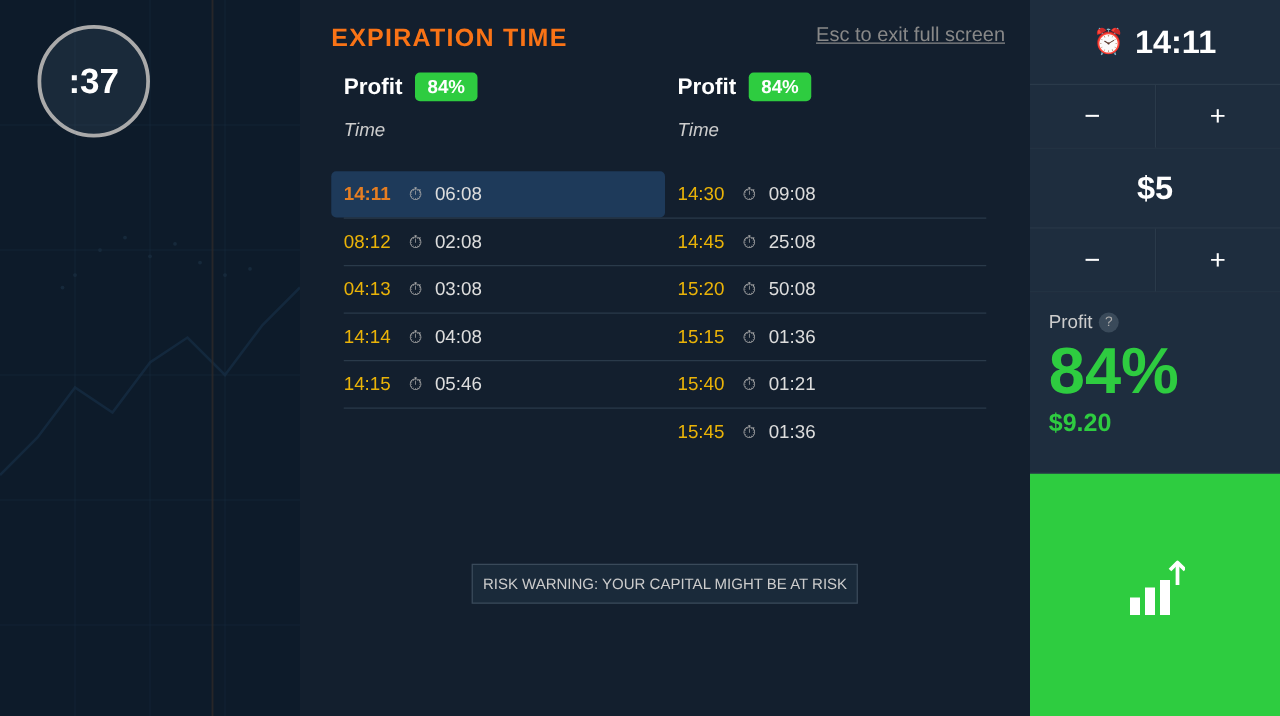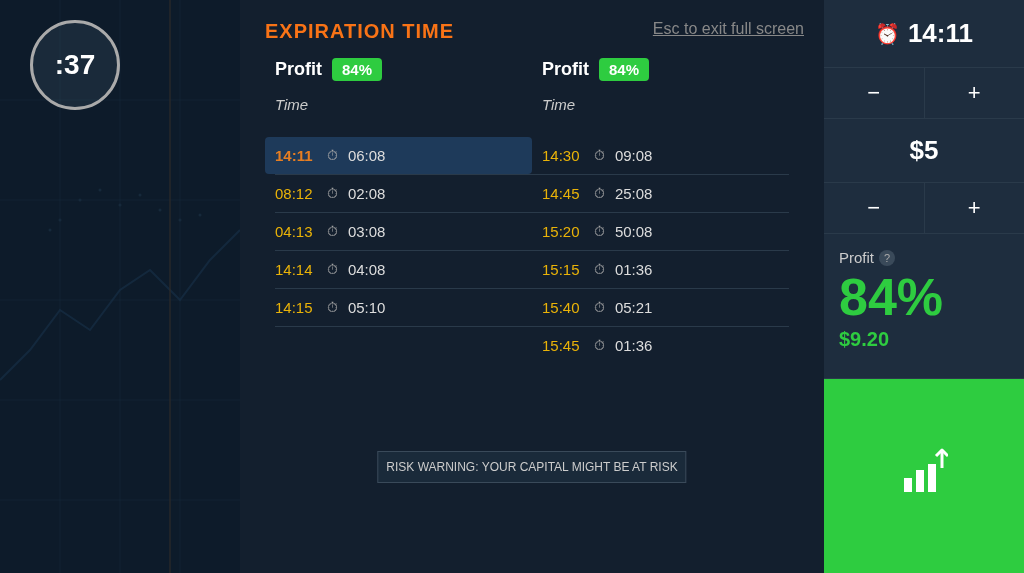--- a/index.html
+++ b/index.html
@@ -427,26 +427,26 @@
         <span class="clock-icon">⏱</span>
         <span class="duration-value">01:36</span>
       </div>
     </div>
     <hr class="divider-line">
 
     <div class="time-row">
       <div class="time-cell">
         <span class="time-value">14:15</span>
         <span class="clock-icon">⏱</span>
-        <span class="duration-value">05:10</span>
+        <span class="duration-value">05:46</span>
       </div>
       <div class="time-cell">
         <span class="time-value">15:40</span>
         <span class="clock-icon">⏱</span>
-        <span class="duration-value">05:21</span>
+        <span class="duration-value">01:21</span>
       </div>
     </div>
     <hr class="divider-line">
 
     <div class="time-row">
       <div class="time-cell" style="flex:1;"></div>
       <div class="time-cell">
         <span class="time-value">15:45</span>
         <span class="clock-icon">⏱</span>
         <span class="duration-value">01:36</span>

